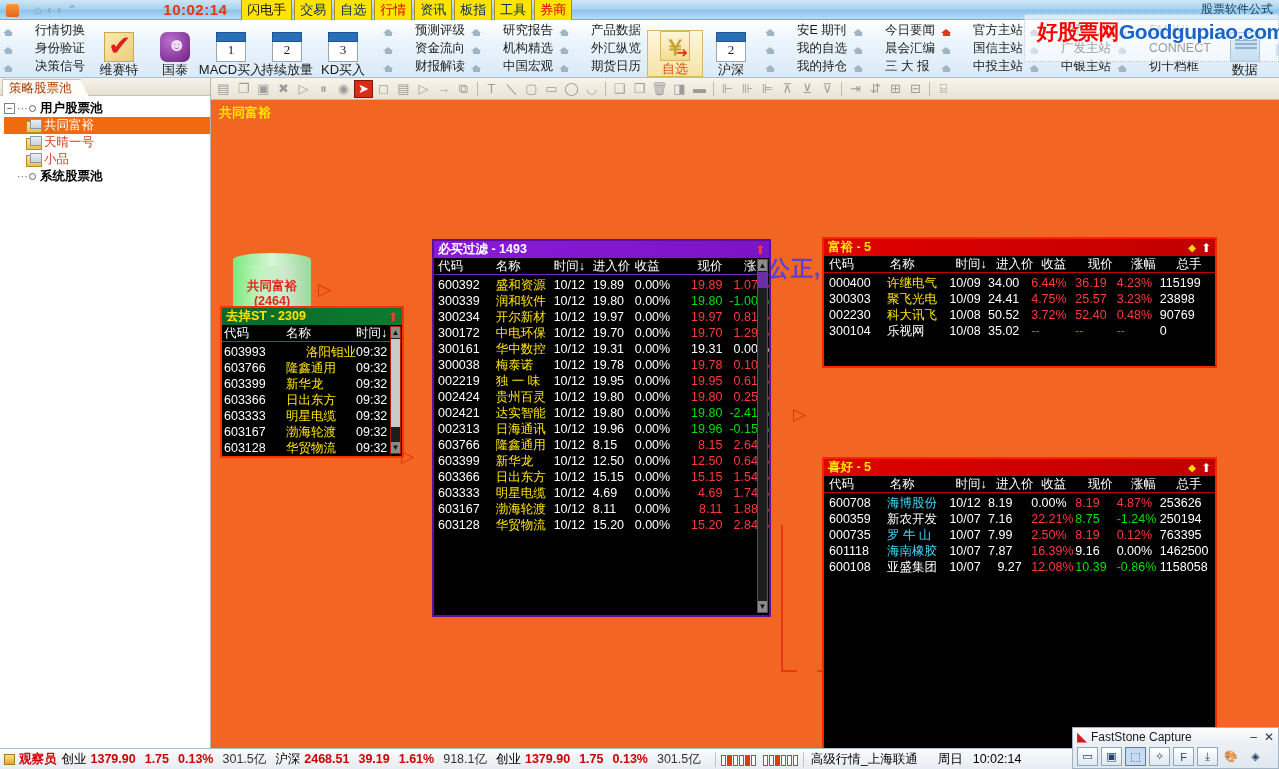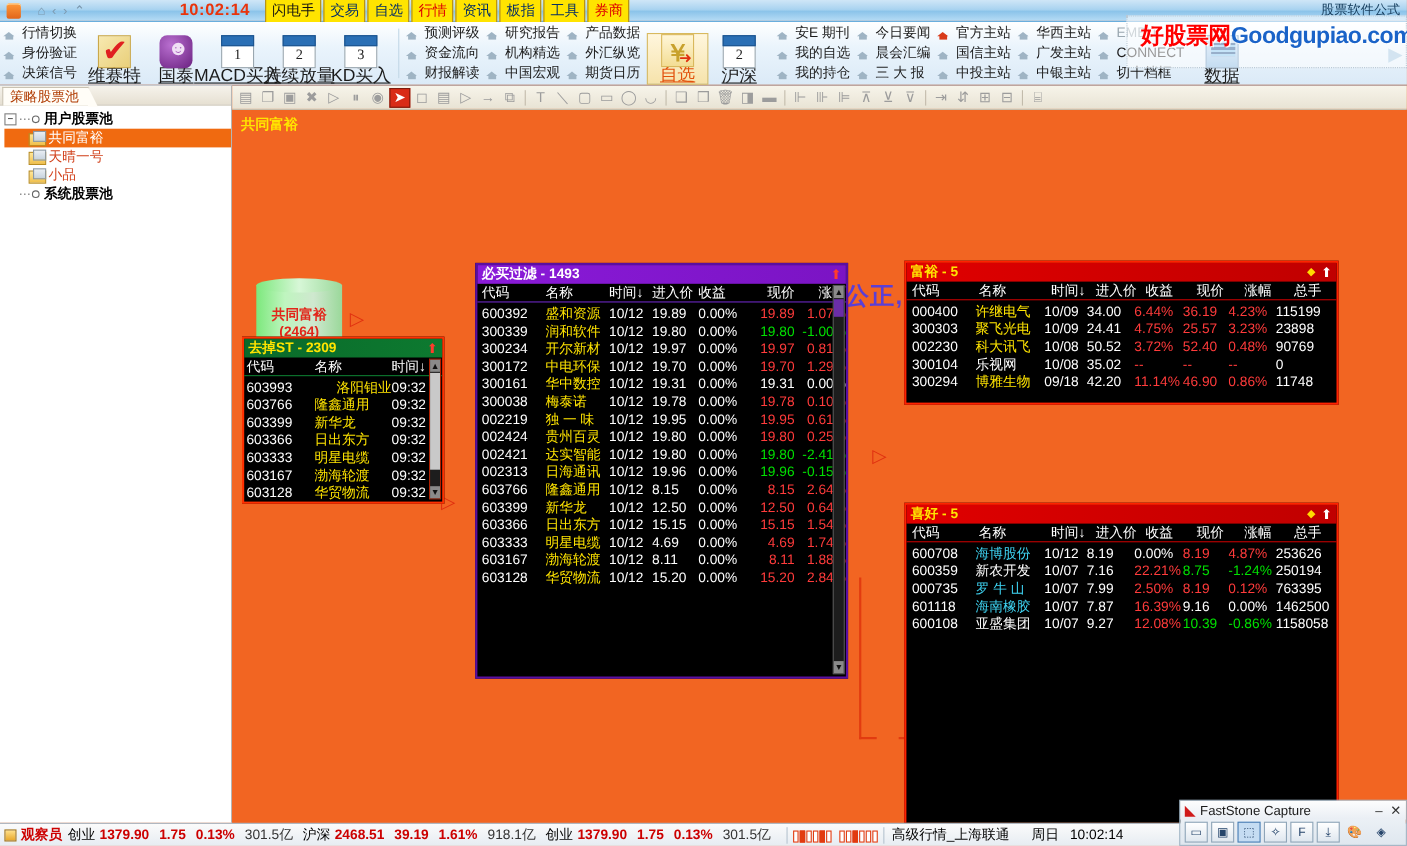--- a/index.html
+++ b/index.html
@@ -36,30 +36,30 @@
   .tb-brand{margin-left:auto;margin-right:6px;color:#123a5a;font-size:12px;}
   
   #toolbar{
     position:absolute;left:0;top:20px;width:1279px;height:58px;
     background:linear-gradient(to bottom,#ffffff 0%,#eaf4fc 40%,#dbeaf7 100%);
     border-bottom:1px solid #9dc4df;
     display:flex; align-items:stretch;
   }
   .tcol{display:flex;flex-direction:column;justify-content:center;padding:0 3px;}
   .tcol.links{gap:1px;}
-  .tl{display:flex;align-items:center;gap:6px;color:#1a1a1a;font-size:12.5px;line-height:17px;white-space:nowrap;}
+  .tl{display:flex;align-items:center;gap:21px;color:#1a1a1a;font-size:12.5px;line-height:17px;white-space:nowrap;}
   .homeicon{display:inline-block;width:11px;height:10px;position:relative;flex:none;}
   .homeicon:before{content:"";position:absolute;left:0;top:3px;width:0;height:0;
     border-left:5.5px solid transparent;border-right:5.5px solid transparent;border-bottom:4px solid #9fb4c4;}
   .homeicon:after{content:"";position:absolute;left:2px;top:6px;width:7px;height:4px;background:#9fb4c4;}
   .homeicon.red:before{border-bottom-color:#d83b1a;}
   .homeicon.red:after{background:#d83b1a;}
   .bigbtn{display:flex;flex-direction:column;align-items:center;justify-content:flex-end;
     width:56px;padding-bottom:1px;}
-  .bigbtn .cap{font-size:16px;color:#1a1a1a;white-space:nowrap;line-height:13px;text-decoration:underline;}
+  .bigbtn .cap{font-size:13px;color:#1a1a1a;white-space:nowrap;line-height:13px;}
   .bigbtn .cap.or{color:#e2510c;}
   .ic{width:30px;height:30px;margin-bottom:1px;position:relative;}
   .ic.check{background:linear-gradient(135deg,#f7e9b0,#e9cf7a);border:1px solid #caa84a;}
   .ic.check:after{content:"✔";position:absolute;left:3px;top:-4px;font-size:28px;color:#e02020;font-weight:bold;}
   .ic.helmet{background:radial-gradient(circle at 35% 30%,#b96fd0,#6a2180);border-radius:7px;}
   .ic.helmet:after{content:"☻";position:absolute;left:7px;top:2px;font-size:19px;color:#f0dff5;}
   .ic.cal{background:#fff;border:1px solid #9aa7b0;}
   .ic.cal:before{content:"";position:absolute;left:-1px;top:-1px;right:-1px;height:8px;
     background:#2a6fb5;border:1px solid #1d5590;}
   .ic.cal .num{position:absolute;left:0;right:0;top:9px;text-align:center;font-size:13px;color:#222;font-family:"Liberation Serif",serif;}
@@ -773,30 +773,20 @@
         <div class="trowd">
           <span class="c wht" style="width: 63px;">300104</span>
           <span class="c wht" style="width: 68px;">乐视网</span>
           <span class="c wht" style="width: 42px;">10/08</span>
           <span class="c wht" style="width: 47px;">35.02</span>
           <span class="c red" style="width: 48px;">--</span>
           <span class="c red" style="width: 45px;">--</span>
           <span class="c red" style="width: 47px;">--</span>
           <span class="c wht" style="width: 60px;">0</span>
         </div>
-        <div class="trowd">
-          <span class="c wht" style="width: 63px;">300294</span>
-          <span class="c yel" style="width: 68px;">博雅生物</span>
-          <span class="c wht" style="width: 42px;">09/18</span>
-          <span class="c wht" style="width: 47px;">42.20</span>
-          <span class="c red" style="width: 48px;">11.14%</span>
-          <span class="c red" style="width: 45px;">46.90</span>
-          <span class="c red" style="width: 47px;">0.86%</span>
-          <span class="c wht" style="width: 60px;">11748</span>
-        </div>
       </div>
   </div>
 
   <div class="win" style="left:611px;top:379px;width:395px;height:351px;border-color:#ff2200;">
     <div class="hdr" style="background:linear-gradient(to right,#e00000,#c00000);">
       <span class="nm yel">喜好 - 5</span>
       <span class="sp">
           <span class="dm">◆</span>
           <span class="up" style="color:#fff">⬆</span>
         </span>
@@ -849,21 +839,21 @@
           <span class="c wht" style="width: 47px;">7.87</span>
           <span class="c red" style="width: 48px;">16.39%</span>
           <span class="c wht" style="width: 45px;">9.16</span>
           <span class="c wht" style="width: 47px;">0.00%</span>
           <span class="c wht" style="width: 60px;">1462500</span>
         </div>
         <div class="trowd">
           <span class="c wht" style="width: 63px;">600108</span>
           <span class="c wht" style="width: 68px;">亚盛集团</span>
           <span class="c wht" style="width: 42px;">10/07</span>
-          <span class="c wht" style="width: 47px;">9.27</span>
+          <span class="c wht" style="width: 47px; text-align: center;">9.27</span>
           <span class="c red" style="width: 48px;">12.08%</span>
           <span class="c grn" style="width: 45px;">10.39</span>
           <span class="c grn" style="width: 47px;">-0.86%</span>
           <span class="c wht" style="width: 60px;">1158058</span>
         </div>
       </div>
   </div>
 </div>
 
 <div id="status">

